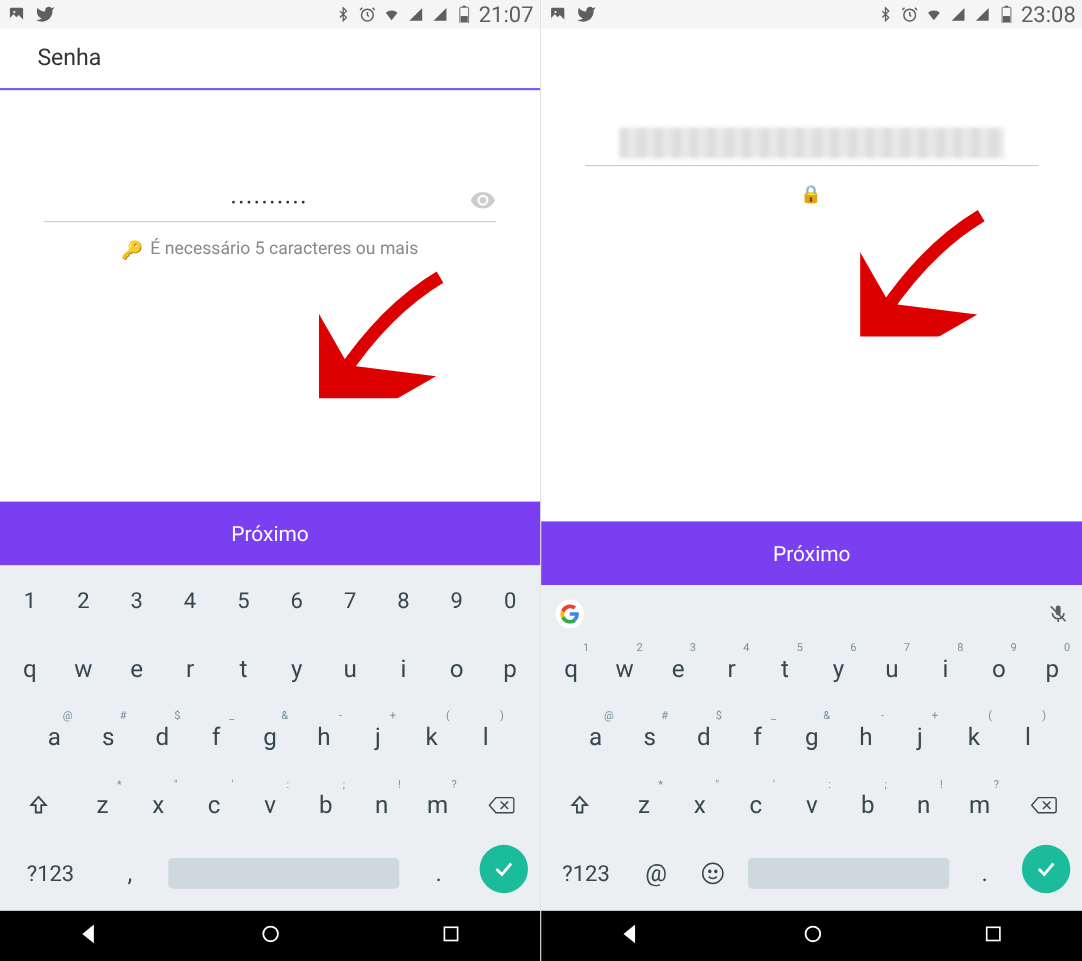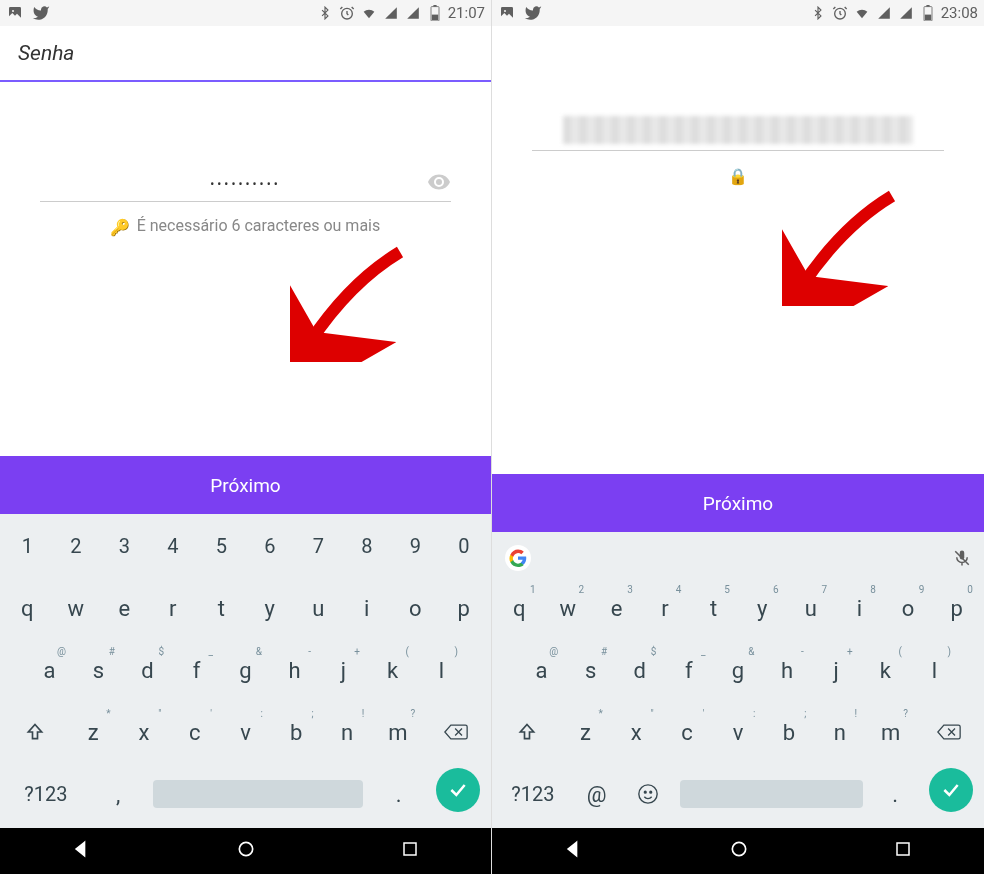--- a/index.html
+++ b/index.html
@@ -6,24 +6,24 @@
 body { font-family: Roboto, Arial, sans-serif; background: #fff; }
 .container { display: flex; width: 984px; height: 874px; }
 .phone { width: 492px; height: 874px; background: #fff; position: relative; display: flex; flex-direction: column; }
 .phone:first-child { border-right: 1px solid #ddd; }
 
 
 .status-bar { height: 26px; background: #f5f5f5; display: flex; align-items: center; justify-content: space-between; padding: 0 6px; font-size: 14px; color: #5f5f5f; }
 .status-left { display: flex; gap: 8px; align-items: center; }
 .status-right { display: flex; gap: 4px; align-items: center; }
 .status-icon { width: 18px; height: 18px; display: flex; align-items: center; justify-content: center; }
-.status-time { font-size: 15px; color: #5f5f5f; }
-
-
-.header { height: 56px; display: flex; align-items: center; padding: 0 18px; border-bottom: 2px solid #7b5cff; font-style: italic; }
+.status-time { font-size: 20px; color: #5f5f5f; }
+
+
+.header { height: 56px; display: flex; align-items: center; padding: 0 34px; border-bottom: 2px solid #7b5cff; }
 .header-title { font-size: 21px; color: #333; font-weight: 400; }
 
 
 .content { flex: 1; position: relative; padding: 60px 40px 0 40px; }
 .input-area { position: relative; margin-top: 30px; }
 .input-line { border-bottom: 1px solid #ccc; padding-bottom: 6px; display: flex; align-items: center; justify-content: center; position: relative; min-height: 30px; }
 .password-dots { letter-spacing: 3px; font-size: 12px; color: #333; }
 .eye-icon { position: absolute; right: 0; color: #bbb; }
 .helper { display: flex; align-items: flex-start; justify-content: center; gap: 6px; margin-top: 14px; color: #888; font-size: 16px; text-align: center; padding: 0 10px; }
 .helper-icon { font-size: 16px; margin-top: 2px; }
@@ -125,21 +125,21 @@
       <div class="input-line">
         <span class="password-dots">••••••••••</span>
         <span class="eye-icon">
           <svg width="24" height="24" viewBox="0 0 24 24" fill="#ccc">
                 <path d="M12 4.5C7 4.5 2.7 7.6 1 12c1.7 4.4 6 7.5 11 7.5s9.3-3.1 11-7.5c-1.7-4.4-6-7.5-11-7.5zM12 17a5 5 0 110-10 5 5 0 010 10zm0-8a3 3 0 100 6 3 3 0 000-6z"></path>
               </svg>
         </span>
       </div>
       <div class="helper">
         <span class="helper-icon">🔑</span>
-        <span>É necessário 6 caracteres ou mais</span>
+        <span>É necessário 5 caracteres ou mais</span>
       </div>
     </div>
     <div class="arrow" style="left: 290px; top: 160px;">
       <svg viewBox="0 0 120 120">
             <defs>
               <marker id="ah1" markerWidth="12" markerHeight="12" refX="4" refY="6" orient="auto">
                 <path d="M0,0 L12,6 L0,12 L3,6 z" fill="#d00"></path>
               </marker>
             </defs>
             <path d="M110 10 Q 60 40 20 100" stroke="#d00" stroke-width="12" fill="none" marker-end="url(#ah1)"></path>

